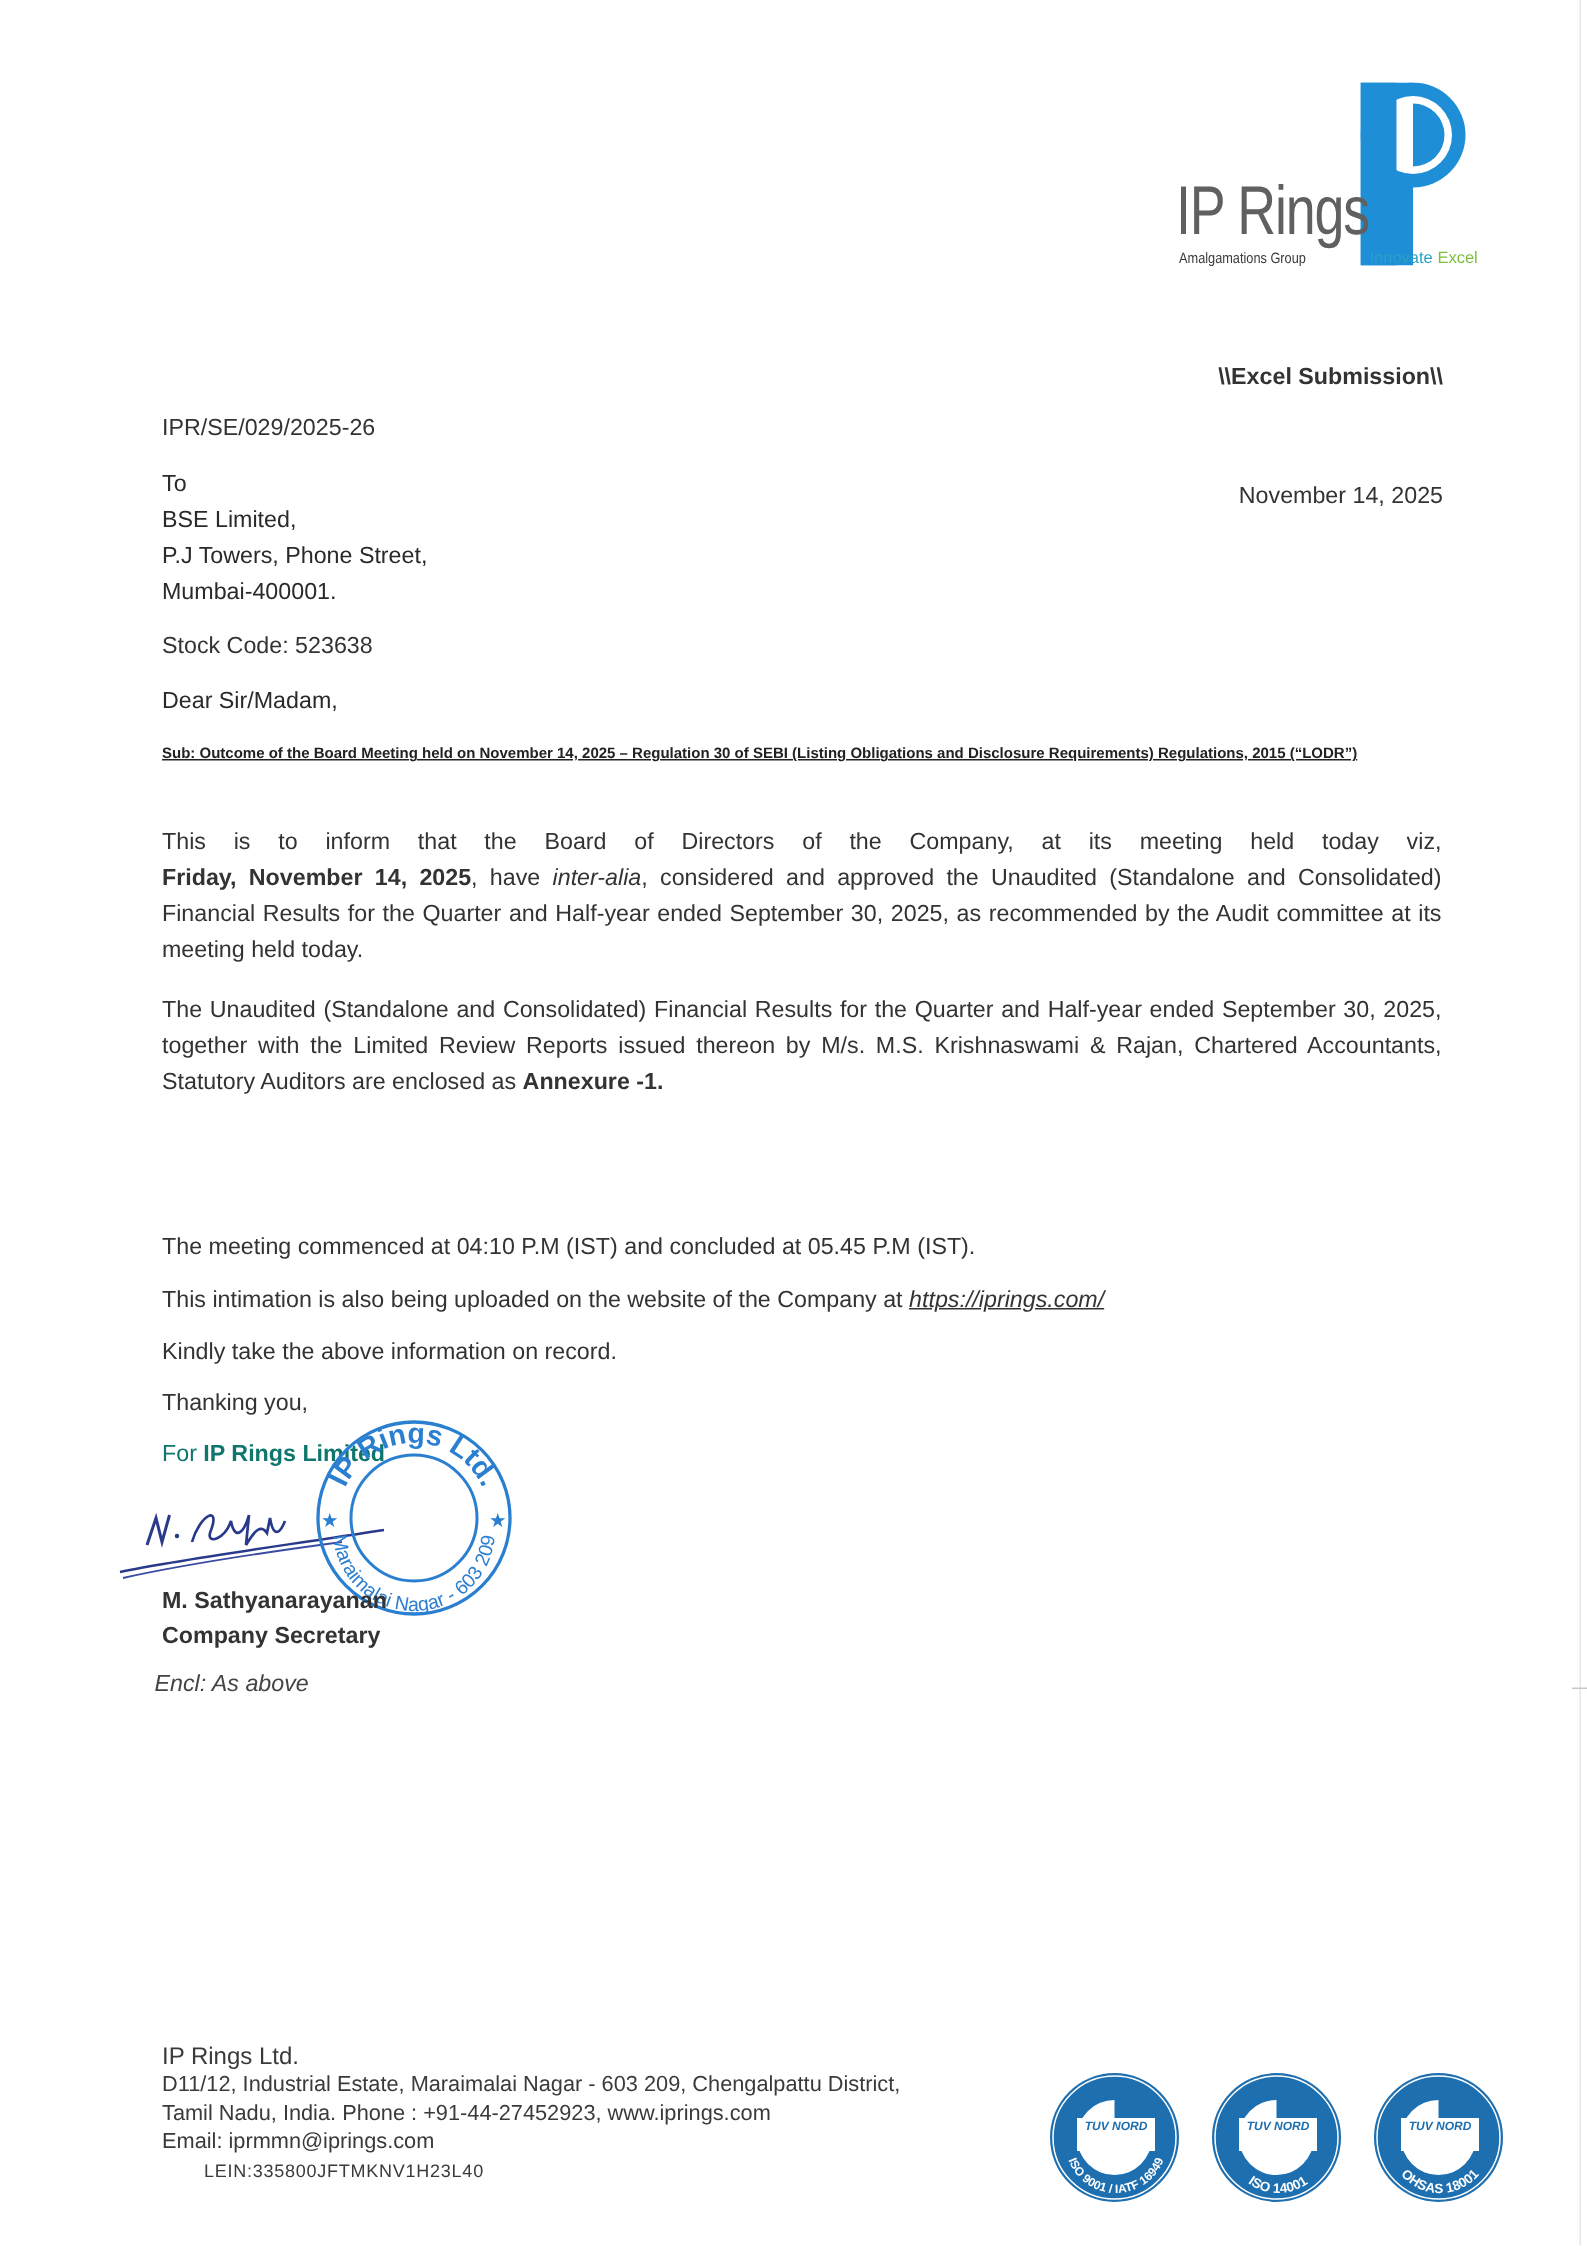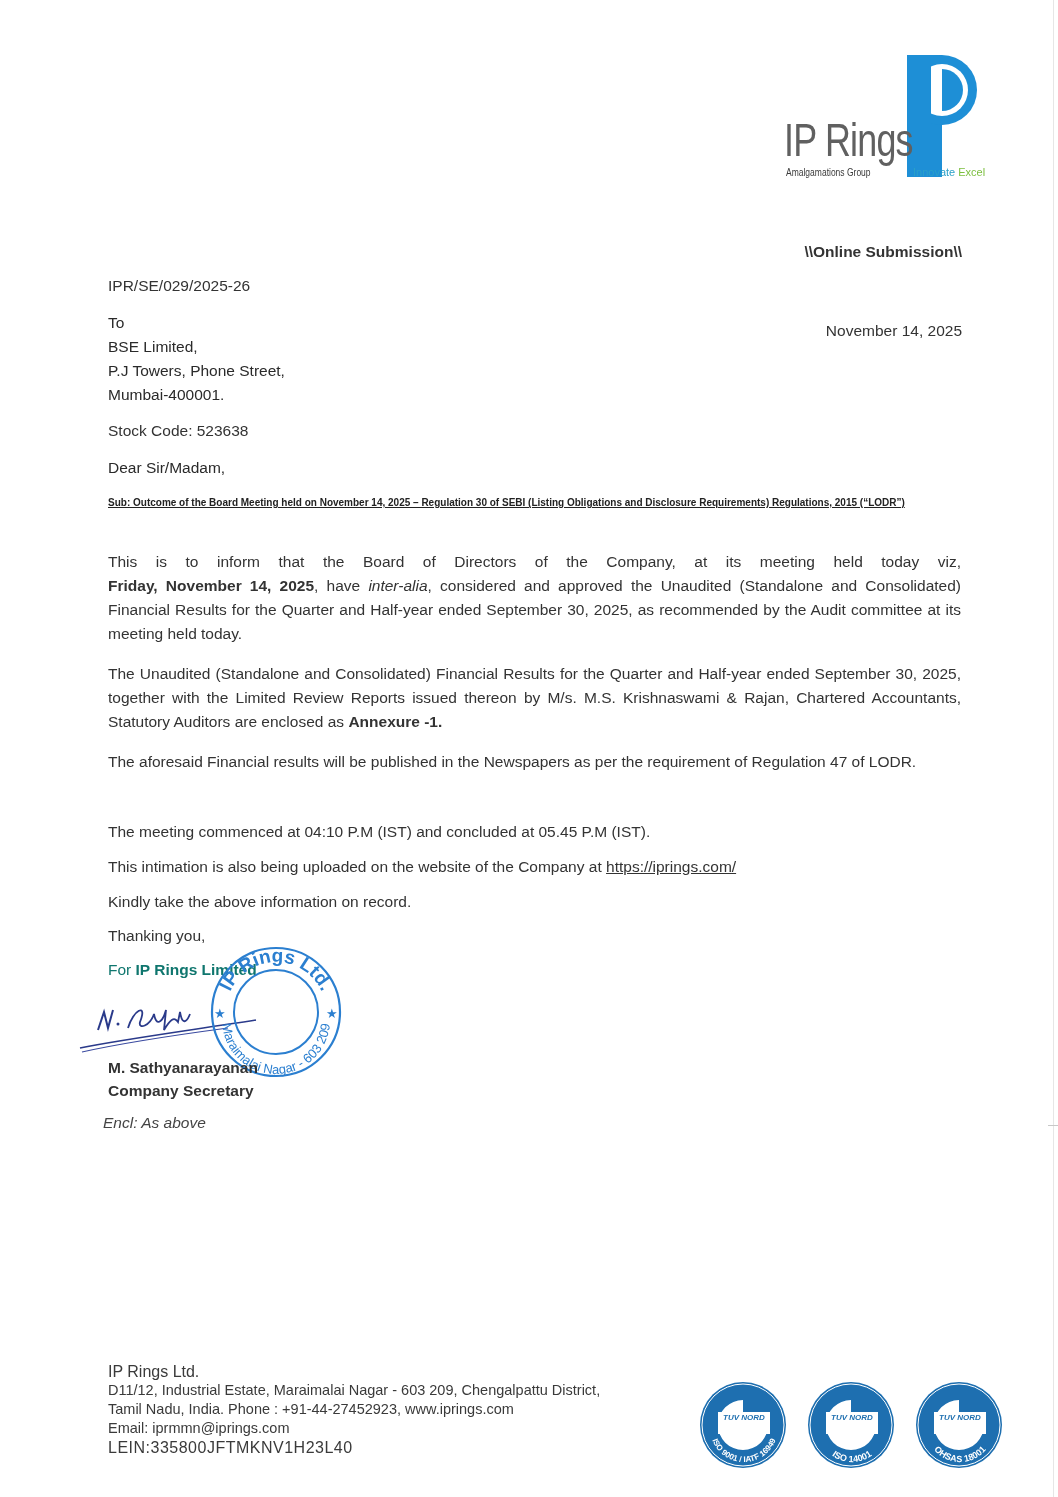--- a/index.html
+++ b/index.html
@@ -19,30 +19,30 @@
   .logo .logo-tagline .excel { color: #7cbf3f; }
   .logo svg { position: absolute; left: 127px; top: 0; }
 
   .t { position: absolute; font-size: 15.5px; line-height: 20px; white-space: nowrap; }
   .b { font-weight: bold; }
   .right { text-align: right; }
 
   .subject { position: absolute; left: 108px; top: 491px; width: 853px; font-size: 10px; line-height: 23px; font-weight: bold; text-decoration: underline; color: #222; text-align: justify; }
   .para { position: absolute; left: 108px; width: 853px; font-size: 15.5px; line-height: 24px; text-align: justify; text-align-last: left; color: #333; }
   .para .just { text-align-last: justify; display: block; }
-  .link { text-decoration: underline; color: #333; }
+  .link { text-decoration: underline; color: #333; font-style: italic; }
 
   
   .stamp { position: absolute; left: 198px; top: 940px; width: 155px; height: 140px; }
   .signature { position: absolute; left: 78px; top: 990px; }
 
   
   .footer { position: absolute; left: 108px; top: 1362px; font-size: 14.5px; line-height: 19px; color: #3a3a3a; }
   .footer .co { font-size: 16px; }
-  .footer .lein { font-size: 16px; letter-spacing: 0.5px; }
+  .footer .lein { font-size: 12px; letter-spacing: 0.5px; margin-left: 28px; }
 
   .certs { position: absolute; left: 698px; top: 1380px; width: 330px; height: 95px; }
   .cert { position: absolute; top: 0; width: 90px; height: 90px; }
 </style>
 </head>
 <body>
 
 <div class="page">
   <div class="edge"></div>
   <div class="edge-tick"></div>
@@ -56,42 +56,41 @@
       <rect x="0" y="0" width="24" height="122" fill="#1e8fd6"></rect>
     </svg>
     <div class="logo-text">IP Rings</div>
     <div class="logo-group">Amalgamations Group</div>
     <div class="logo-tagline">
       <span>Innovate</span>
       <span class="excel">Excel</span>
     </div>
   </div>
 
-  <div class="t b right" style="right:96px; top:242px; color:#333;">\\Online Submission\\</div>
+  <div class="t b right" style="right:96px; top:242px; color:#333;">\\Excel Submission\\</div>
   <div class="t right" style="right:96px; top:276px; color:#333;margin-top:45px;"><span style="font-weight:normal;">November 14, 2025</span></div>
   <div class="t" style="left:108px; top:276px; color:#333;">IPR/SE/029/2025-26</div>
 
   <div class="t" style="left:108px; top:313px;">To</div>
   <div class="t" style="left:108px; top:337px;">BSE Limited,</div>
   <div class="t" style="left:108px; top:361px;">P.J Towers, Phone Street,</div>
   <div class="t" style="left:108px; top:385px;">Mumbai-400001.</div>
   <div class="t" style="left:108px; top:421px; color:#333;">Stock Code: 523638</div>
   <div class="t" style="left:108px; top:458px;">Dear Sir/Madam,</div>
 
   <div class="subject">Sub: Outcome of the Board Meeting held on November 14, 2025 – Regulation 30 of SEBI (Listing Obligations and Disclosure Requirements) Regulations, 2015 (“LODR”)</div>
 
   <div class="para" style="top:550px;">
     <span class="just">This is to inform that the Board of Directors of the Company, at its meeting held today viz,</span><b>Friday, November 14, 2025</b><span>, have </span><i>inter-alia</i><span>, considered and approved the Unaudited (Standalone and Consolidated) Financial Results for the Quarter and Half-year ended September 30, 2025, as recommended by the Audit committee at its meeting held today.</span>
   </div>
 
   <div class="para" style="top:662px;">
     <span>The Unaudited (Standalone and Consolidated) Financial Results for the Quarter and Half-year ended September 30, 2025, together with the Limited Review Reports issued thereon by M/s. M.S. Krishnaswami &amp; Rajan, Chartered Accountants, Statutory Auditors are enclosed as </span><b>Annexure -1.</b>
   </div>
 
-  <div class="para" style="top:750px;">The aforesaid Financial results will be published in the Newspapers as per the requirement of Regulation 47 of LODR.</div>
 
   <div class="t" style="left:108px; top:822px; color:#333;">The meeting commenced at 04:10 P.M (IST) and concluded at 05.45 P.M (IST).</div>
 
   <div class="t" style="left:108px; top:857px; color:#333;">
     <span>This intimation is also being uploaded on the website of the Company at </span><span class="link">https://iprings.com/</span>
   </div>
 
   <div class="t" style="left:108px; top:892px; color:#333;">Kindly take the above information on record.</div>
 
   <div class="t" style="left:108px; top:926px; color:#333;">Thanking you,</div>

